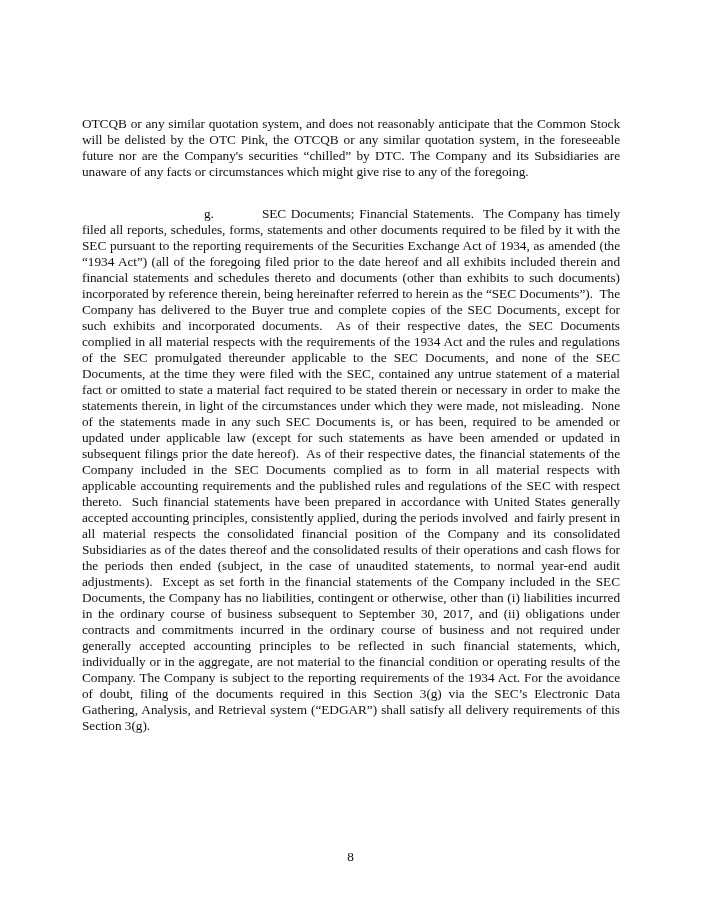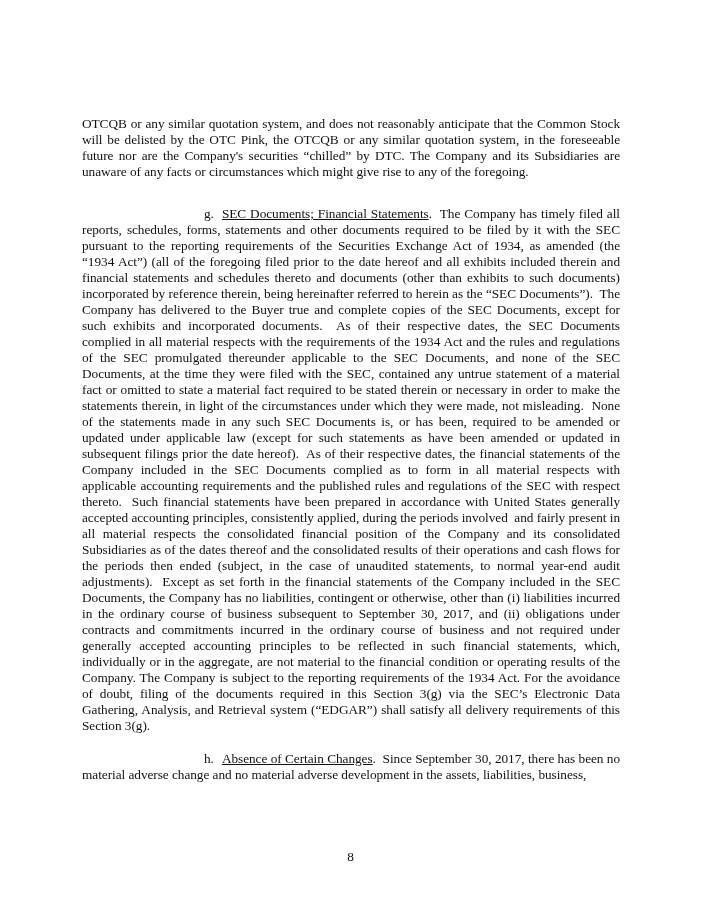--- a/index.html
+++ b/index.html
@@ -31,37 +31,36 @@
     .para.p1 { margin-bottom: 26px; }
     .para.pg { margin-bottom: 17px; }
     .indent {
       display: inline-block;
       width: 122px;
     }
     .marker {
       margin-right: 8px;
     }
     .heading {
-      text-decoration: underline;
       text-underline-offset: 1px;
+      margin-left: 40px;
     }
     .page-number {
       position: absolute;
       left: 0;
       width: 701px;
       top: 849px;
       text-align: center;
       font-size: 13.3px;
       line-height: 16px;
     }
   </style>
 </head>
 <body>
 
 <div class="page">
   <p class="para p1">OTCQB or any similar quotation system, and does not reasonably anticipate that the Common Stock will be delisted by the OTC Pink, the OTCQB or any similar quotation system, in the foreseeable future nor are the Company's securities “chilled” by DTC.  The Company and its Subsidiaries are unaware of any facts or circumstances which might give rise to any of the foregoing.</p>
 
   <p class="para pg"><span class="indent"></span><span class="marker">g.</span><span class="heading">SEC Documents; Financial Statements</span><span>.</span><span style="white-space: pre-wrap;">  The Company has timely filed all reports, schedules, forms, statements and other documents required to be filed by it with the SEC pursuant to the reporting requirements of the Securities Exchange Act of 1934, as amended (the “1934 Act”) (all of the foregoing filed prior to the date hereof and all exhibits included therein and financial statements and schedules thereto and documents (other than exhibits to such documents) incorporated by reference therein, being hereinafter referred to herein as the “SEC Documents”).  The Company has delivered to the Buyer true and complete copies of the SEC Documents, except for such exhibits and incorporated documents.  As of their respective dates, the SEC Documents complied in all material respects with the requirements of the 1934 Act and the rules and regulations of the SEC promulgated thereunder applicable to the SEC Documents, and none of the SEC Documents, at the time they were filed with the SEC, contained any untrue statement of a material fact or omitted to state a material fact required to be stated therein or necessary in order to make the statements therein, in light of the circumstances under which they were made, not misleading.  None of the statements made in any such SEC Documents is, or has been, required to be amended or updated under applicable law (except for such statements as have been amended or updated in subsequent filings prior the date hereof).  As of their respective dates, the financial statements of the Company included in the SEC Documents complied as to form in all material respects with applicable accounting requirements and the published rules and regulations of the SEC with respect thereto.  Such financial statements have been prepared in accordance with United States generally accepted accounting principles, consistently applied, during the periods involved  and fairly present in all material respects the consolidated financial position of the Company and its consolidated Subsidiaries as of the dates thereof and the consolidated results of their operations and cash flows for the periods then ended (subject, in the case of unaudited statements, to normal year-end audit adjustments).  Except as set forth in the financial statements of the Company included in the SEC Documents, the Company has no liabilities, contingent or otherwise, other than (i) liabilities incurred in the ordinary course of business subsequent to September 30, 2017, and (ii) obligations under contracts and commitments incurred in the ordinary course of business and not required under generally accepted accounting principles to be reflected in such financial statements, which, individually or in the aggregate, are not material to the financial condition or operating results of the Company. The Company is subject to the reporting requirements of the 1934 Act. For the avoidance of doubt, filing of the documents required in this Section 3(g) via the SEC’s Electronic Data Gathering, Analysis, and Retrieval system (“EDGAR”) shall satisfy all delivery requirements of this Section 3(g).</span></p>
 
-  <p class="para ph"><span class="indent"></span><span class="marker">h.</span><span class="heading">Absence of Certain Changes</span><span>.</span><span style="white-space: pre-wrap;">  Since September 30, 2017, there has been no material adverse change and no material adverse development in the assets, liabilities, business,</span></p>
 </div>
 
 <div class="page-number">8</div>
 
 </body></html>

